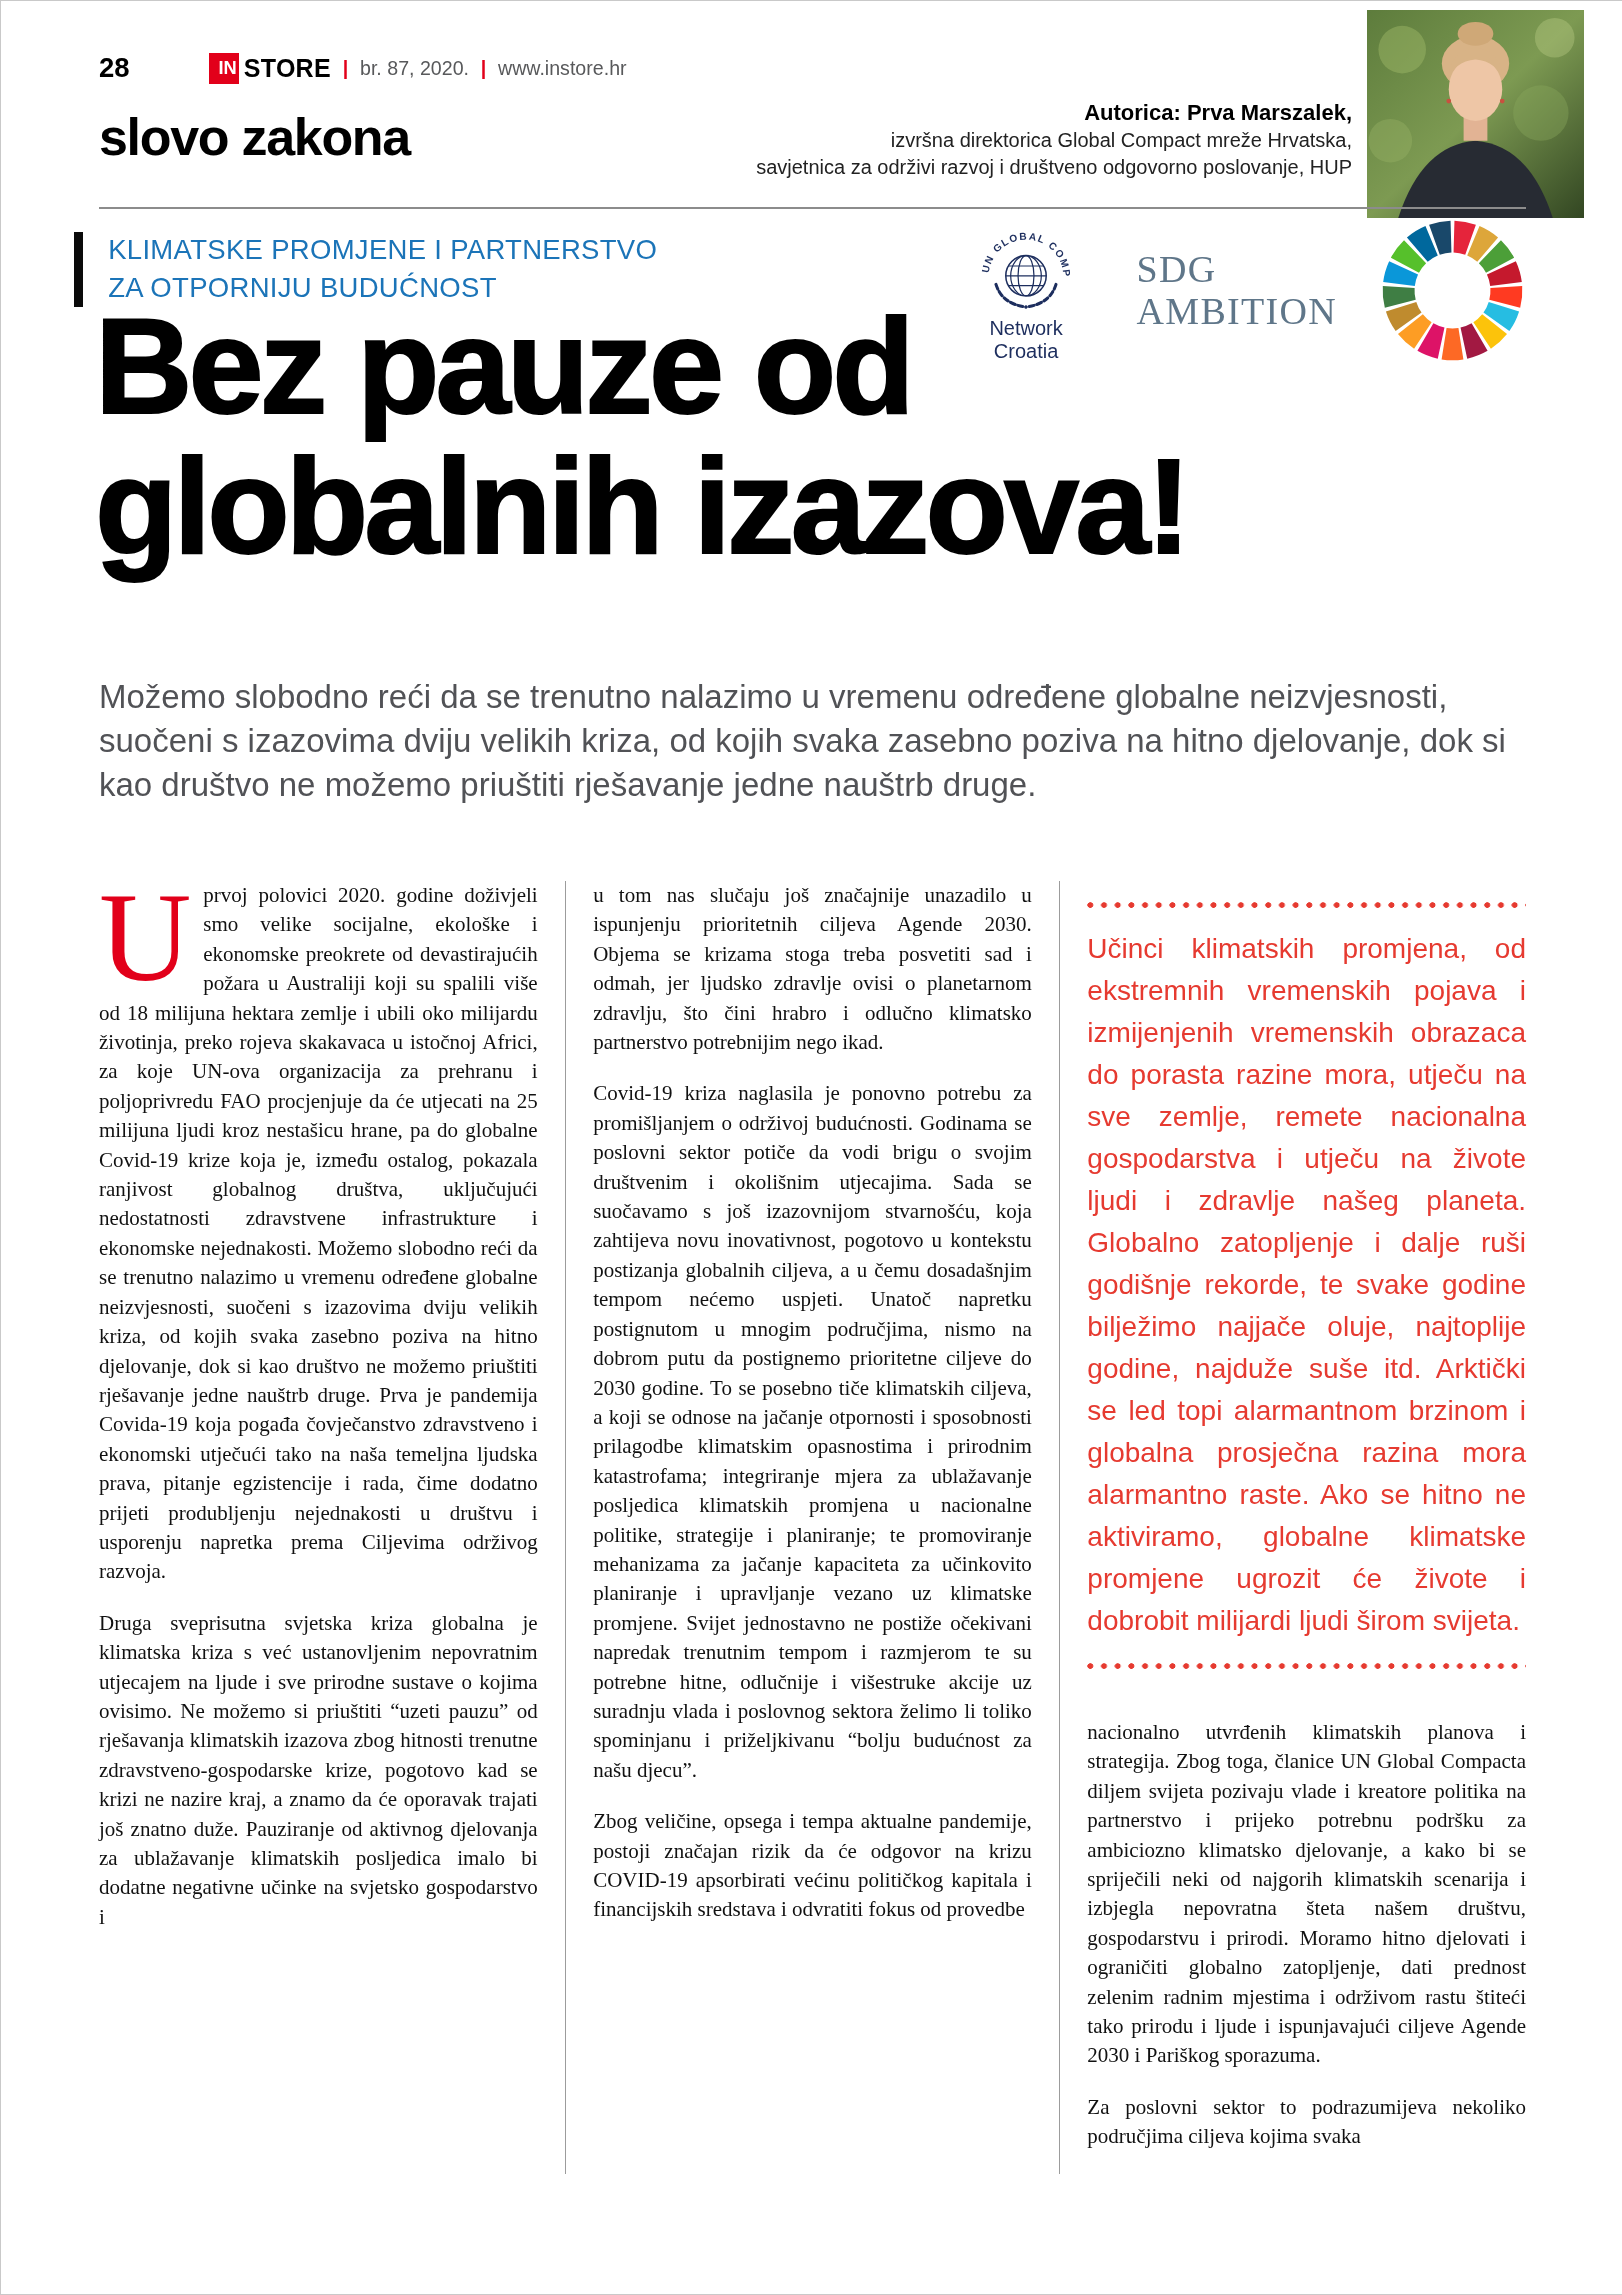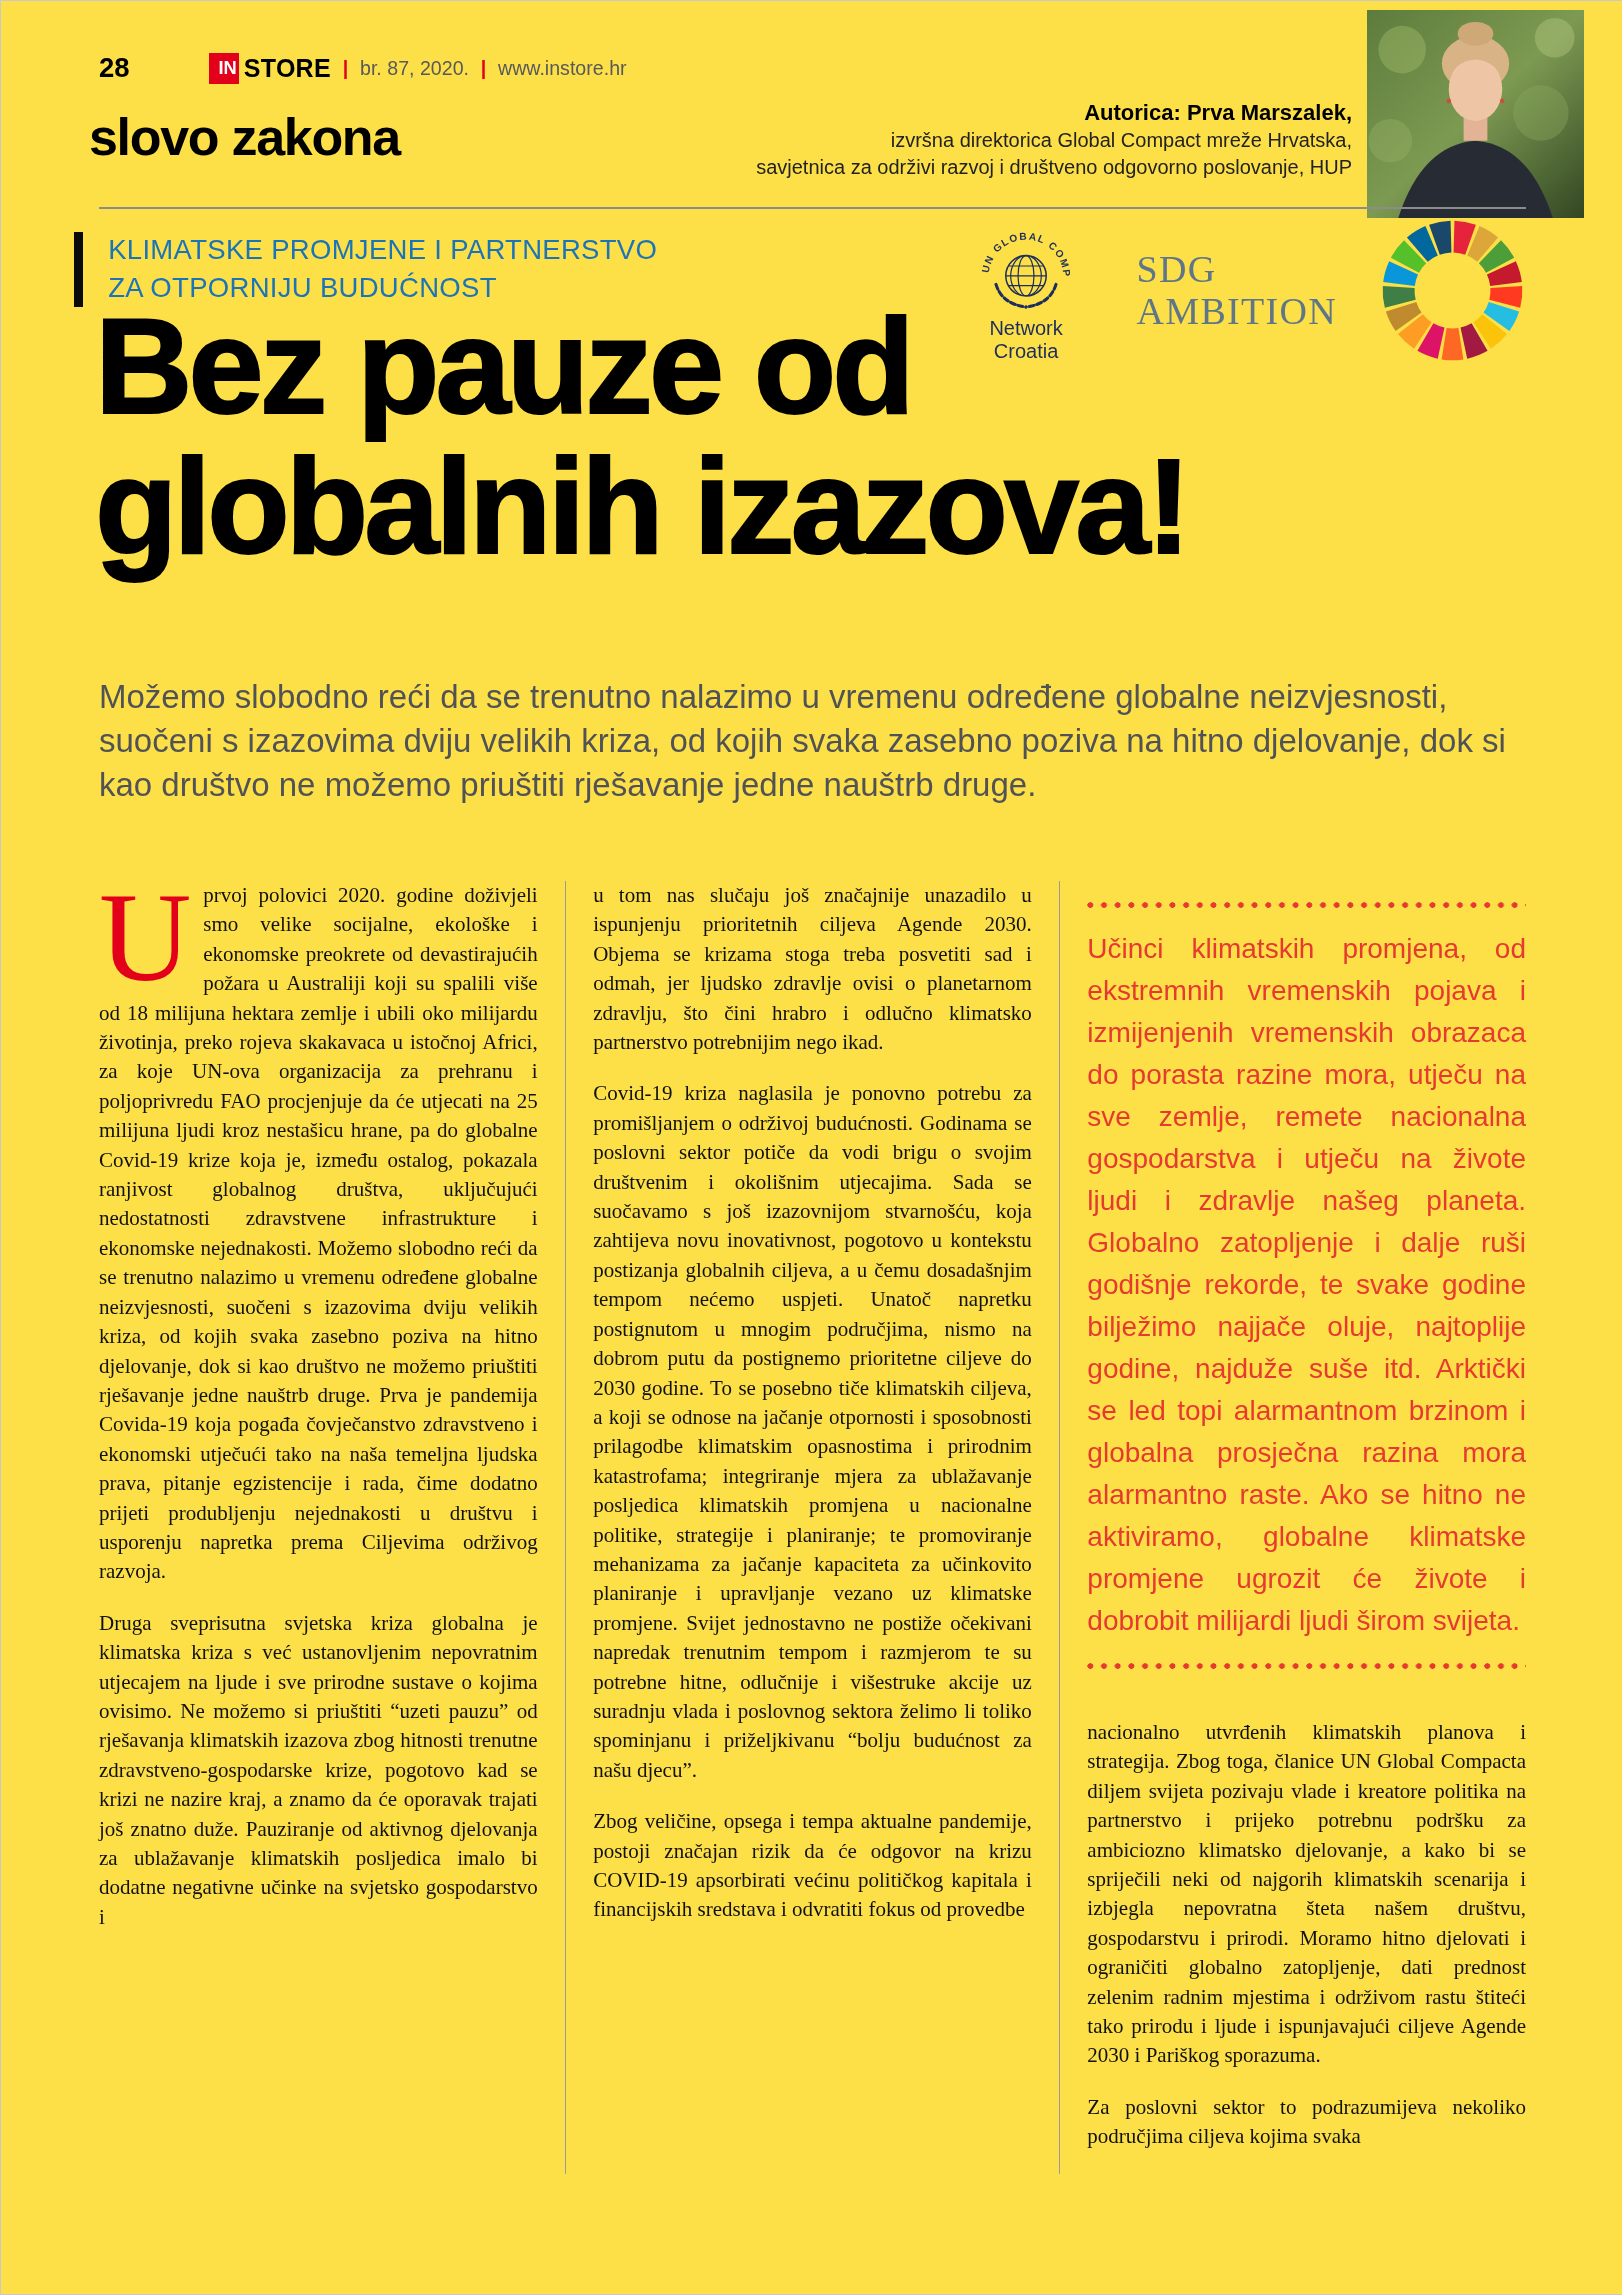--- a/index.html
+++ b/index.html
@@ -1,19 +1,19 @@
 <!DOCTYPE html>
 <html lang="hr" style="font-size:10.5px"><head>
 <meta charset="utf-8">
 <style>
   * { box-sizing: border-box; }
   html,body { margin:0; padding:0; background:#e9e9e9; }
   .page {
     position:relative; width:1623px; height:2295px; margin:0 auto;
-    background:#fde047; border:0.7px solid #c9c9c9; overflow:hidden;
+    background:#ffffff; border:0.7px solid #c9c9c9; overflow:hidden;
     font-family:"Liberation Sans", sans-serif; color:#111;
   }
 
   
   .topbar { position:absolute; top:51px; left:98px; display:flex; align-items:center; }
   .page-num { font-size:27.5px; font-weight:bold; color:#000; }
   .brand { display:flex; align-items:center; margin-left:79px; }
   .logo-in {
     width:30px; height:31px; background:#e2001a; color:#fff; font-weight:bold;
     font-size:18.3px; display:flex; align-items:center; justify-content:center;padding-left:8px;
@@ -24,21 +24,21 @@
   .site { text-decoration:none; }
 
   
   .author-photo { position:absolute; top:9.2px; right:38px; width:217px; height:208px; overflow:hidden; }
   .author-photo svg { width:100%; height:100%; display:block; }
   .author-credit { position:absolute; top:98px; right:270px; text-align:right; line-height:27.5px; }
   .author-name { font-size:22px; font-weight:bold; color:#000; }
   .author-role { font-size:20px; color:#222; }
 
   
-  .section-title { position:absolute; top:106px; left:88px; font-size:52px; font-weight:800; letter-spacing:-1.3px; color:#000; margin:0; }
+  .section-title { position:absolute; top:106px; left:98px; font-size:52px; font-weight:800; letter-spacing:-1.3px; color:#000; margin:0; }
   .rule { position:absolute; top:206px; left:98px; width:1427px; border-top:2px solid #8c8c8c; }
 
   
   .kicker-row { position:absolute; top:230px; left:98px; width:1427px; display:flex; justify-content:space-between; align-items:flex-start; }
   .kicker { display:flex;align-items:flex-end; }
   .kicker-bar { width:9.2px; height:75px; background:#0a0a0a; margin-left:-25px; margin-right:25px; flex:none; }
   .kicker-text { font-size:27.5px; line-height:38px; color:#1b74b8; letter-spacing:0.3px; font-weight:500; }
   .logo-strip { display:flex; align-items:center; gap:42px; margin-top:-14.4px; }
   .ungc { text-align:center; width:137px; }
   .ungc-caption { font-size:20px; color:#1d2e5e; margin-top:0px; }

